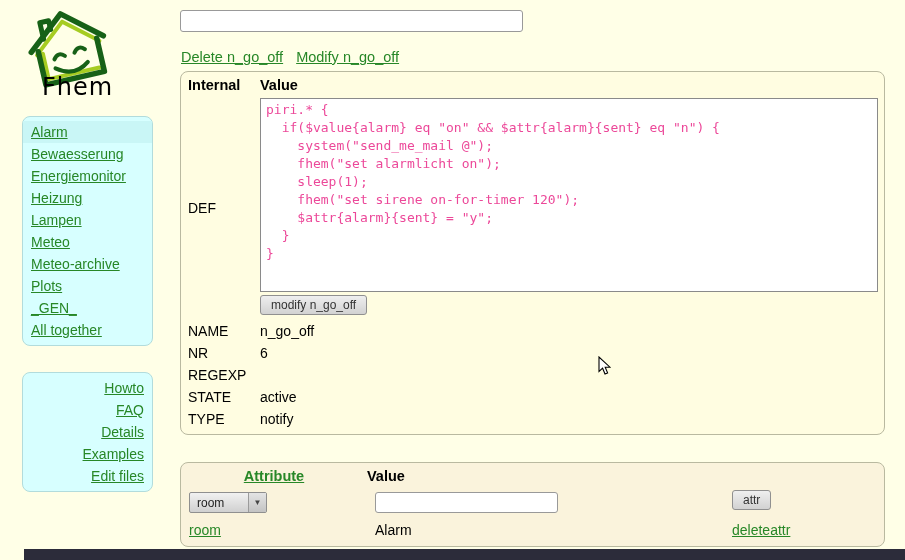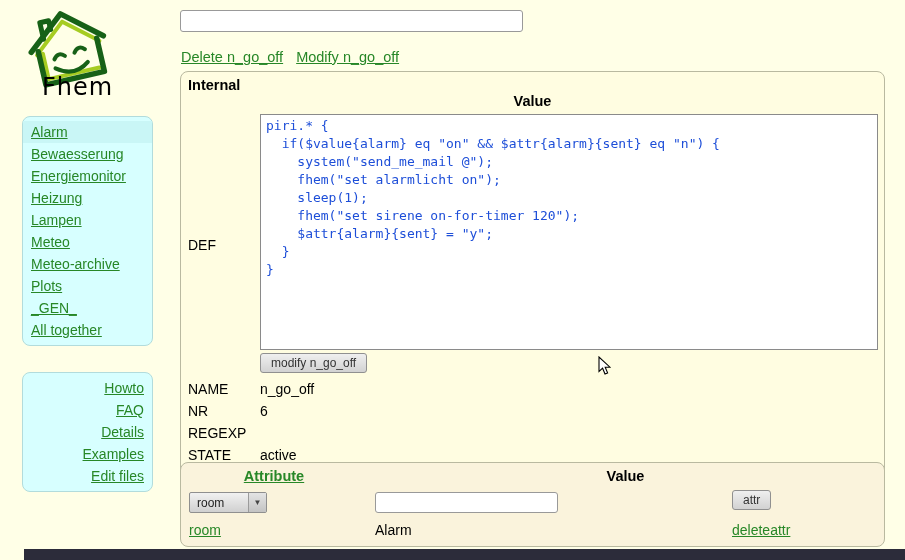--- a/index.html
+++ b/index.html
@@ -52,37 +52,37 @@
   
   .box {
     position: absolute; left: 180px; width: 705px;
     background: #fffde1;
     border: 1px solid #b9b9a0; border-radius: 8px;
     padding-bottom: 4px;
   }
   .main-box { top: 71px; }
   .attr-box { top: 462px; background: #faf3dc; }
 
-  .thead-row { display: flex; padding: 5px 0 3px; font-weight: bold; font-size: 14.5px; flex-direction: column; }
+  .thead-row { display: flex; padding: 5px 0 3px; font-weight: bold; font-size: 14.5px; }
   .key-col { width: 79px; flex: none; padding-left: 7px; }
   .val-col { flex: 1; }
-  .center { text-align: center; }
+  .center { }
 
   .def-row { display: flex; align-items: center; }
   .def-textarea {
     display: block;
-    width: 618px; height: 236px;
+    width: 618px; height: 194px;
     margin: 2px 0 3px;
     padding: 2px 5px;
     border: 1px solid #8a8a8a;
     background: #fff;
     font-family: "DejaVu Sans Mono", "Liberation Mono", monospace;
     font-size: 13px; line-height: 18px;
     resize: none;
-    color: #1d4ed8;
+    color: #ec4899;
   }
   .btn {
     font-family: inherit; font-size: 12px; color: #333;
     background: linear-gradient(#efefef, #d2d2d2);
     border: 1px solid #909090; border-radius: 3px;
     padding: 2px 10px; margin: 0 0 5px;
     cursor: pointer;
   }
   .kv-row { display: flex; line-height: 22px; font-size: 14px; align-items: flex-end; }
 

